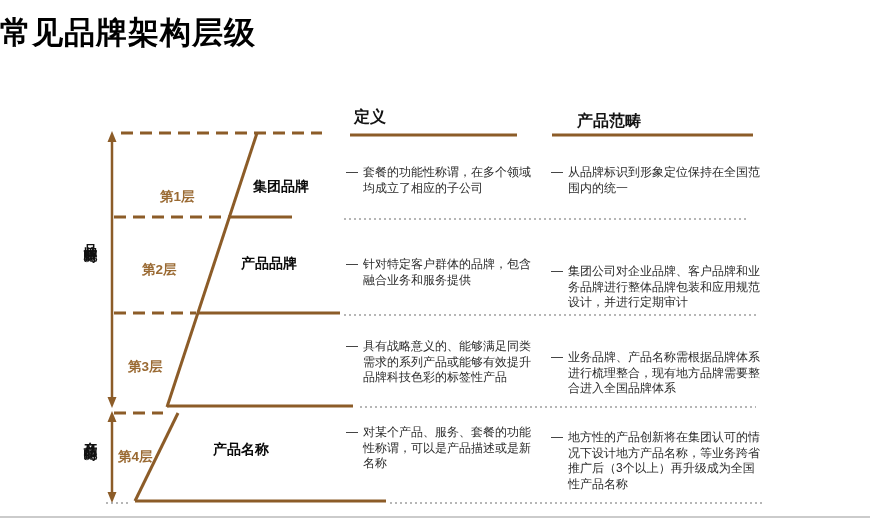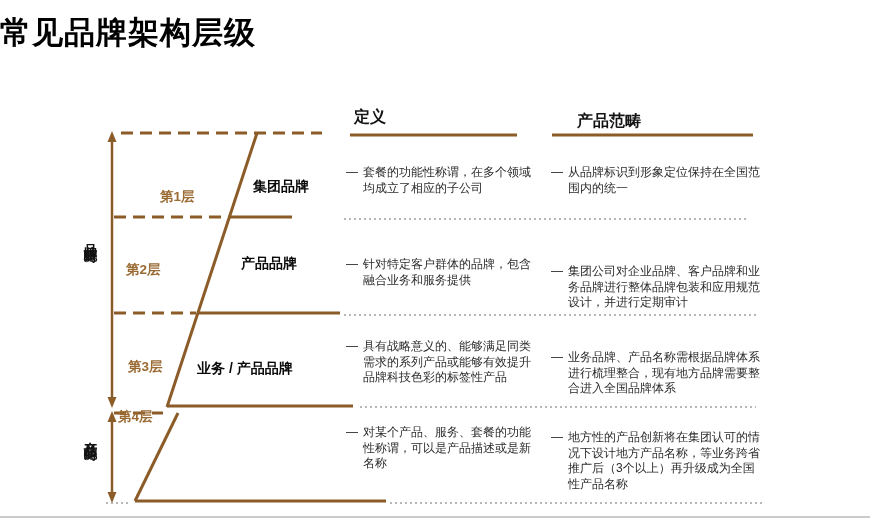--- a/index.html
+++ b/index.html
@@ -5,23 +5,23 @@
   html,body{margin:0;padding:0;background:#fff;}
   .page{position:relative;width:870px;height:523px;background:#ffffff;overflow:hidden;
         font-family:"Liberation Sans","DejaVu Sans",sans-serif;color:#1c1c1c;}
   .title{position:absolute;top:12px;left:0;width:100%;text-align:left;
          font-size:31px;font-weight:bold;color:#000;letter-spacing:1px;}
   .col-header{position:absolute;font-size:16px;font-weight:bold;color:#141414;white-space:nowrap;}
   .hdr-def{left:354px;top:107px;}
   .hdr-mgmt{left:577px;top:111px;}
   .level-label{position:absolute;font-size:13.5px;font-weight:bold;color:#9a6a33;white-space:nowrap;}
   .lv1{left:160px;top:164px;margin-top:24px;}
-  .lv2{left:126px;top:261px;}
+  .lv2{left:142px;top:261px;}
   .lv3{left:128px;top:358px;}
-  .lv4{left:118px;top:408px;}
+  .lv4{left:118px;top:448px;}
   .layer-title{position:absolute;font-size:14px;font-weight:bold;color:#0a0a0a;white-space:nowrap;}
   .lt1{left:253px;top:178px;}
   .lt2{left:241px;top:255px;}
   .lt3{left:197px;top:360px;}
   .lt4{left:213px;top:441px;}
   .textblock{position:absolute;display:flex;gap:5px;font-size:12px;line-height:15.5px;color:#2b2b2b;}
   .dash{flex:0 0 auto;}
   .def .txt{width:170px;}
   .mgmt .txt{width:194px;}
   .d1{left:346px;top:165px;}  .m1{left:551px;top:165px;}
@@ -96,21 +96,21 @@
   <div class="v-label vs1">品牌范畴</div>
   <div class="v-label vs2">产品范畴</div>
 
   <div class="level-label lv1">第1层</div>
   <div class="level-label lv2">第2层</div>
   <div class="level-label lv3">第3层</div>
   <div class="level-label lv4">第4层</div>
 
   <div class="layer-title lt1">集团品牌</div>
   <div class="layer-title lt2">产品品牌</div>
-  <div class="layer-title lt3">业务 / 产品品牌</div>
+  <div class="layer-title lt4">产品名称</div>
 
   <div class="textblock def d1">
     <span class="dash">—</span>
     <span class="txt">套餐的功能性称谓，在多个领域均成立了相应的子公司</span>
   </div>
   <div class="textblock def d2">
     <span class="dash">—</span>
     <span class="txt">针对特定客户群体的品牌，包含融合业务和服务提供</span>
   </div>
   <div class="textblock def d3">

